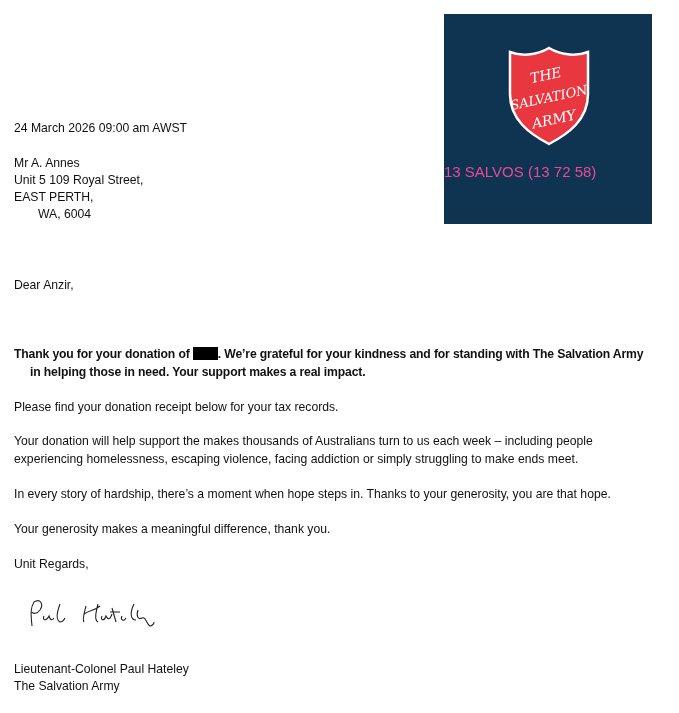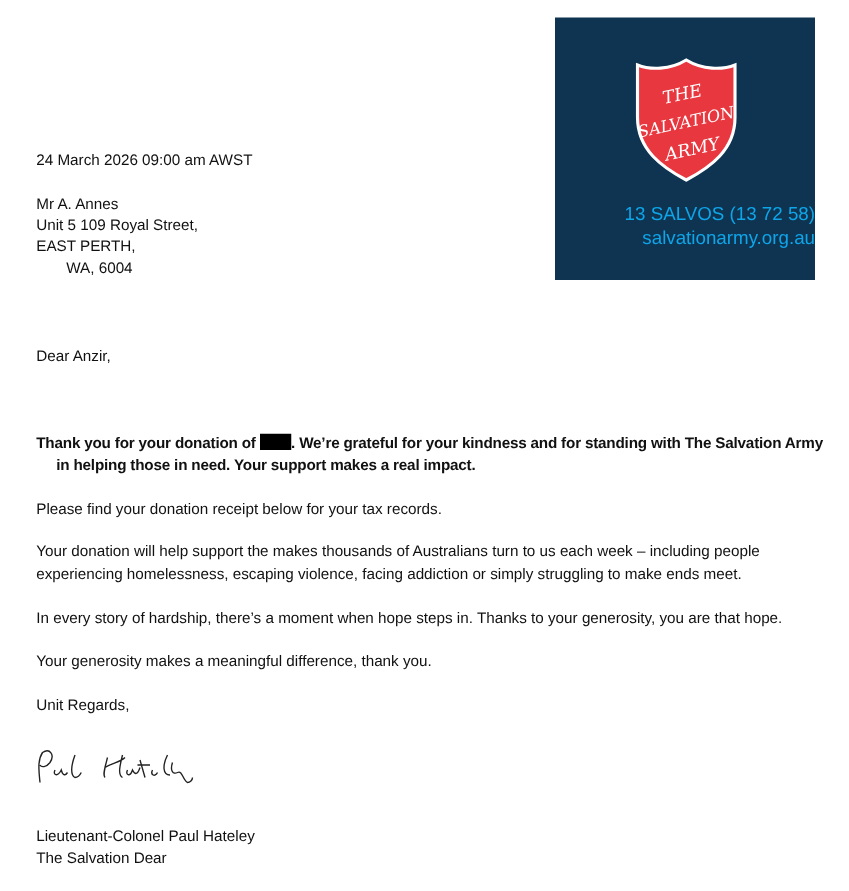--- a/index.html
+++ b/index.html
@@ -1,38 +1,37 @@
 <!DOCTYPE html>
 <html><head>
 <meta charset="utf-8">
 <style>
   html, body { margin:0; padding:0; background:#ffffff; }
   body { width:679px; height:713px; position:relative; overflow:hidden;
          font-family:"Liberation Sans", sans-serif; color:#111111; font-size:12.2px; }
   .abs { position:absolute; }
   .logo-box { left:444px; top:14px; width:208px; height:210px; background:#0e3451; }
   .shield { position:absolute; left:62px; top:32px; width:86px; height:100px; }
-  .contact { position:absolute; left:0; width:208px; text-align:right; color:#0ea5e9;
+  .contact { position:absolute; left:0; width:208px; text-align:left; color:#ec4899;
              font-size:15px; line-height:19px; }
-  .line { position:absolute; left:29px; line-height:17px; white-space:nowrap; }
+  .line { position:absolute; left:14px; line-height:17px; white-space:nowrap; }
   .bold { font-weight:bold; letter-spacing:-0.15px;text-align:center; }
   .redact { display:inline-block; width:25px; height:13px; background:#000; vertical-align:-2px; }
 </style>
 </head>
 <body>
 
 <div class="abs logo-box">
   <svg class="shield" viewBox="0 0 86 100">
     <path d="M43 2 C30 10 14 10 4 6 L4 48 C4 74 24 88 43 98 C62 88 82 74 82 48 L82 6 C72 10 56 10 43 2 Z" fill="#e8373f" stroke="#ffffff" stroke-width="2.5"></path>
     <text x="40" y="34" text-anchor="middle" font-family="DejaVu Serif, serif" font-size="14" font-style="italic" fill="#ffffff" transform="rotate(-12 40 30)">THE</text>
     <text x="43" y="56" text-anchor="middle" font-family="DejaVu Serif, serif" font-size="13" font-style="italic" fill="#ffffff" transform="rotate(-12 43 52)">SALVATION</text>
     <text x="48" y="78" text-anchor="middle" font-family="DejaVu Serif, serif" font-size="14" font-style="italic" fill="#ffffff" transform="rotate(-12 48 74)">ARMY</text>
   </svg>
   <div class="contact" style="top:148px;">13 SALVOS (13 72 58)</div>
-  <div class="contact" style="top:167px;">salvationarmy.org.au</div>
 </div>
 
 <div class="line" style="top:120px;">24 March 2026 09:00 am AWST</div>
 
 <div>
   <div class="line" style="top:155px;">Mr A. Annes</div>
   <div class="line" style="top:172px;">Unit 5 109 Royal Street,</div>
   <div class="line" style="top:189px;">EAST PERTH,</div>
   <div class="line" style="top:206px;margin-left:24px;">WA, 6004</div>
 </div>
@@ -51,13 +50,13 @@
 <div class="line" style="top:486px;">In every story of hardship, there’s a moment when hope steps in. Thanks to your generosity, you are that hope.</div>
 <div class="line" style="top:521px;">Your generosity makes a meaningful difference, thank you.</div>
 <div class="line" style="top:556px;">Unit Regards,</div>
 
 <svg class="abs" style="left:26px; top:596px;" width="150" height="40" viewBox="0 0 150 40">
   <path d="M6 30 C5 20 4 12 8 6 C14 2 18 8 14 14 C11 18 7 18 6 16 M18 20 C16 24 20 26 23 20 C24 24 26 25 28 22 M34 8 C31 16 30 24 34 26 C36 26 38 24 39 22" fill="none" stroke="#222" stroke-width="1.1"></path>
   <path d="M60 10 C58 18 56 24 58 26 M58 18 C64 14 70 14 74 10 M72 8 C70 16 68 24 72 26 M76 20 C74 24 78 26 80 20 C82 24 84 24 86 18 M86 12 L90 26 M84 16 L94 16 M96 20 C94 24 98 26 100 22 M108 8 C104 16 104 24 110 24 M112 14 C110 20 112 24 116 22 C120 20 120 28 124 30 C126 30 128 28 128 26" fill="none" stroke="#222" stroke-width="1.1"></path>
 </svg>
 
 <div class="line" style="top:661px;">Lieutenant-Colonel Paul Hateley</div>
-<div class="line" style="top:678px;">The Salvation Dear</div>
+<div class="line" style="top:678px;">The Salvation Army</div>
 
 </body></html>

